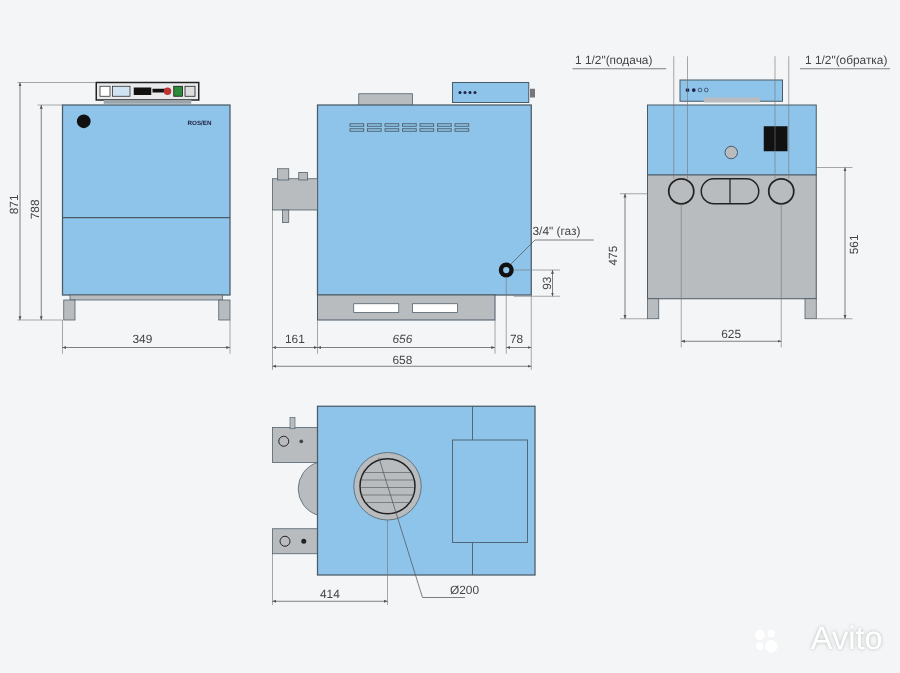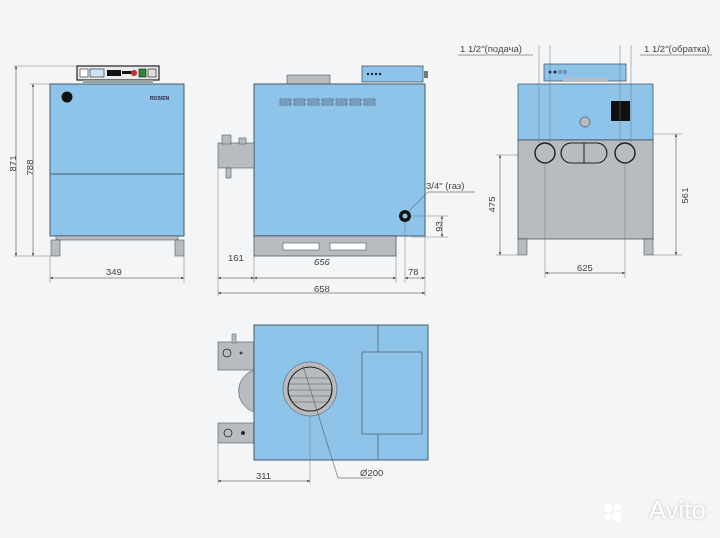--- a/index.html
+++ b/index.html
@@ -168,32 +168,32 @@
     <line x1="218" y1="481" x2="310" y2="481" stroke="#555" stroke-width="0.6" marker-start="url(#al)" marker-end="url(#ar)"></line>
   </g>
 </svg>
 
 <div class="vlbl" style="left:-6px;top:158px;width:36px;text-align:center;">871</div>
 <div class="vlbl" style="left:11px;top:162px;width:36px;text-align:center;">788</div>
 <div class="lbl" style="left:106px;top:266px;">349</div>
 
 <div class="lbl" style="left:426px;top:180px;">3/4" (газ)</div>
 <div class="vlbl" style="left:428px;top:221px;width:20px;text-align:center;">93</div>
-<div class="lbl" style="left:228px;top:252px;">161</div>
-<div class="lbl" style="left:314px;top:256px;font-style:italic;">656</div>
+<div class="lbl" style="left:228px;top:266px;">161</div>
+<div class="lbl" style="left:314px;top:266px;font-style:italic;">656</div>
 <div class="lbl" style="left:408px;top:266px;">78</div>
 <div class="lbl" style="left:314px;top:283px;">658</div>
 
 <div class="lbl" style="left:460px;top:43px;">1 1/2"(подача)</div>
 <div class="lbl" style="left:644px;top:43px;">1 1/2"(обратка)</div>
 <div class="vlbl" style="left:478px;top:199px;width:26px;text-align:center;">475</div>
 <div class="vlbl" style="left:671px;top:190px;width:26px;text-align:center;">561</div>
 <div class="lbl" style="left:577px;top:262px;">625</div>
 
-<div class="lbl" style="left:256px;top:470px;">311</div>
+<div class="lbl" style="left:256px;top:470px;">414</div>
 <div class="lbl" style="left:360px;top:467px;">Ø200</div>
 
 <svg class="wm-dots" viewBox="0 0 22 22">
   <circle cx="6" cy="6" r="4" fill="#fff"></circle>
     <circle cx="15" cy="5" r="3" fill="#fff"></circle>
   <circle cx="6" cy="15" r="3" fill="#fff"></circle>
     <circle cx="15" cy="15" r="5" fill="#fff"></circle>
 </svg>
 <div class="wm">Avito</div>
 

